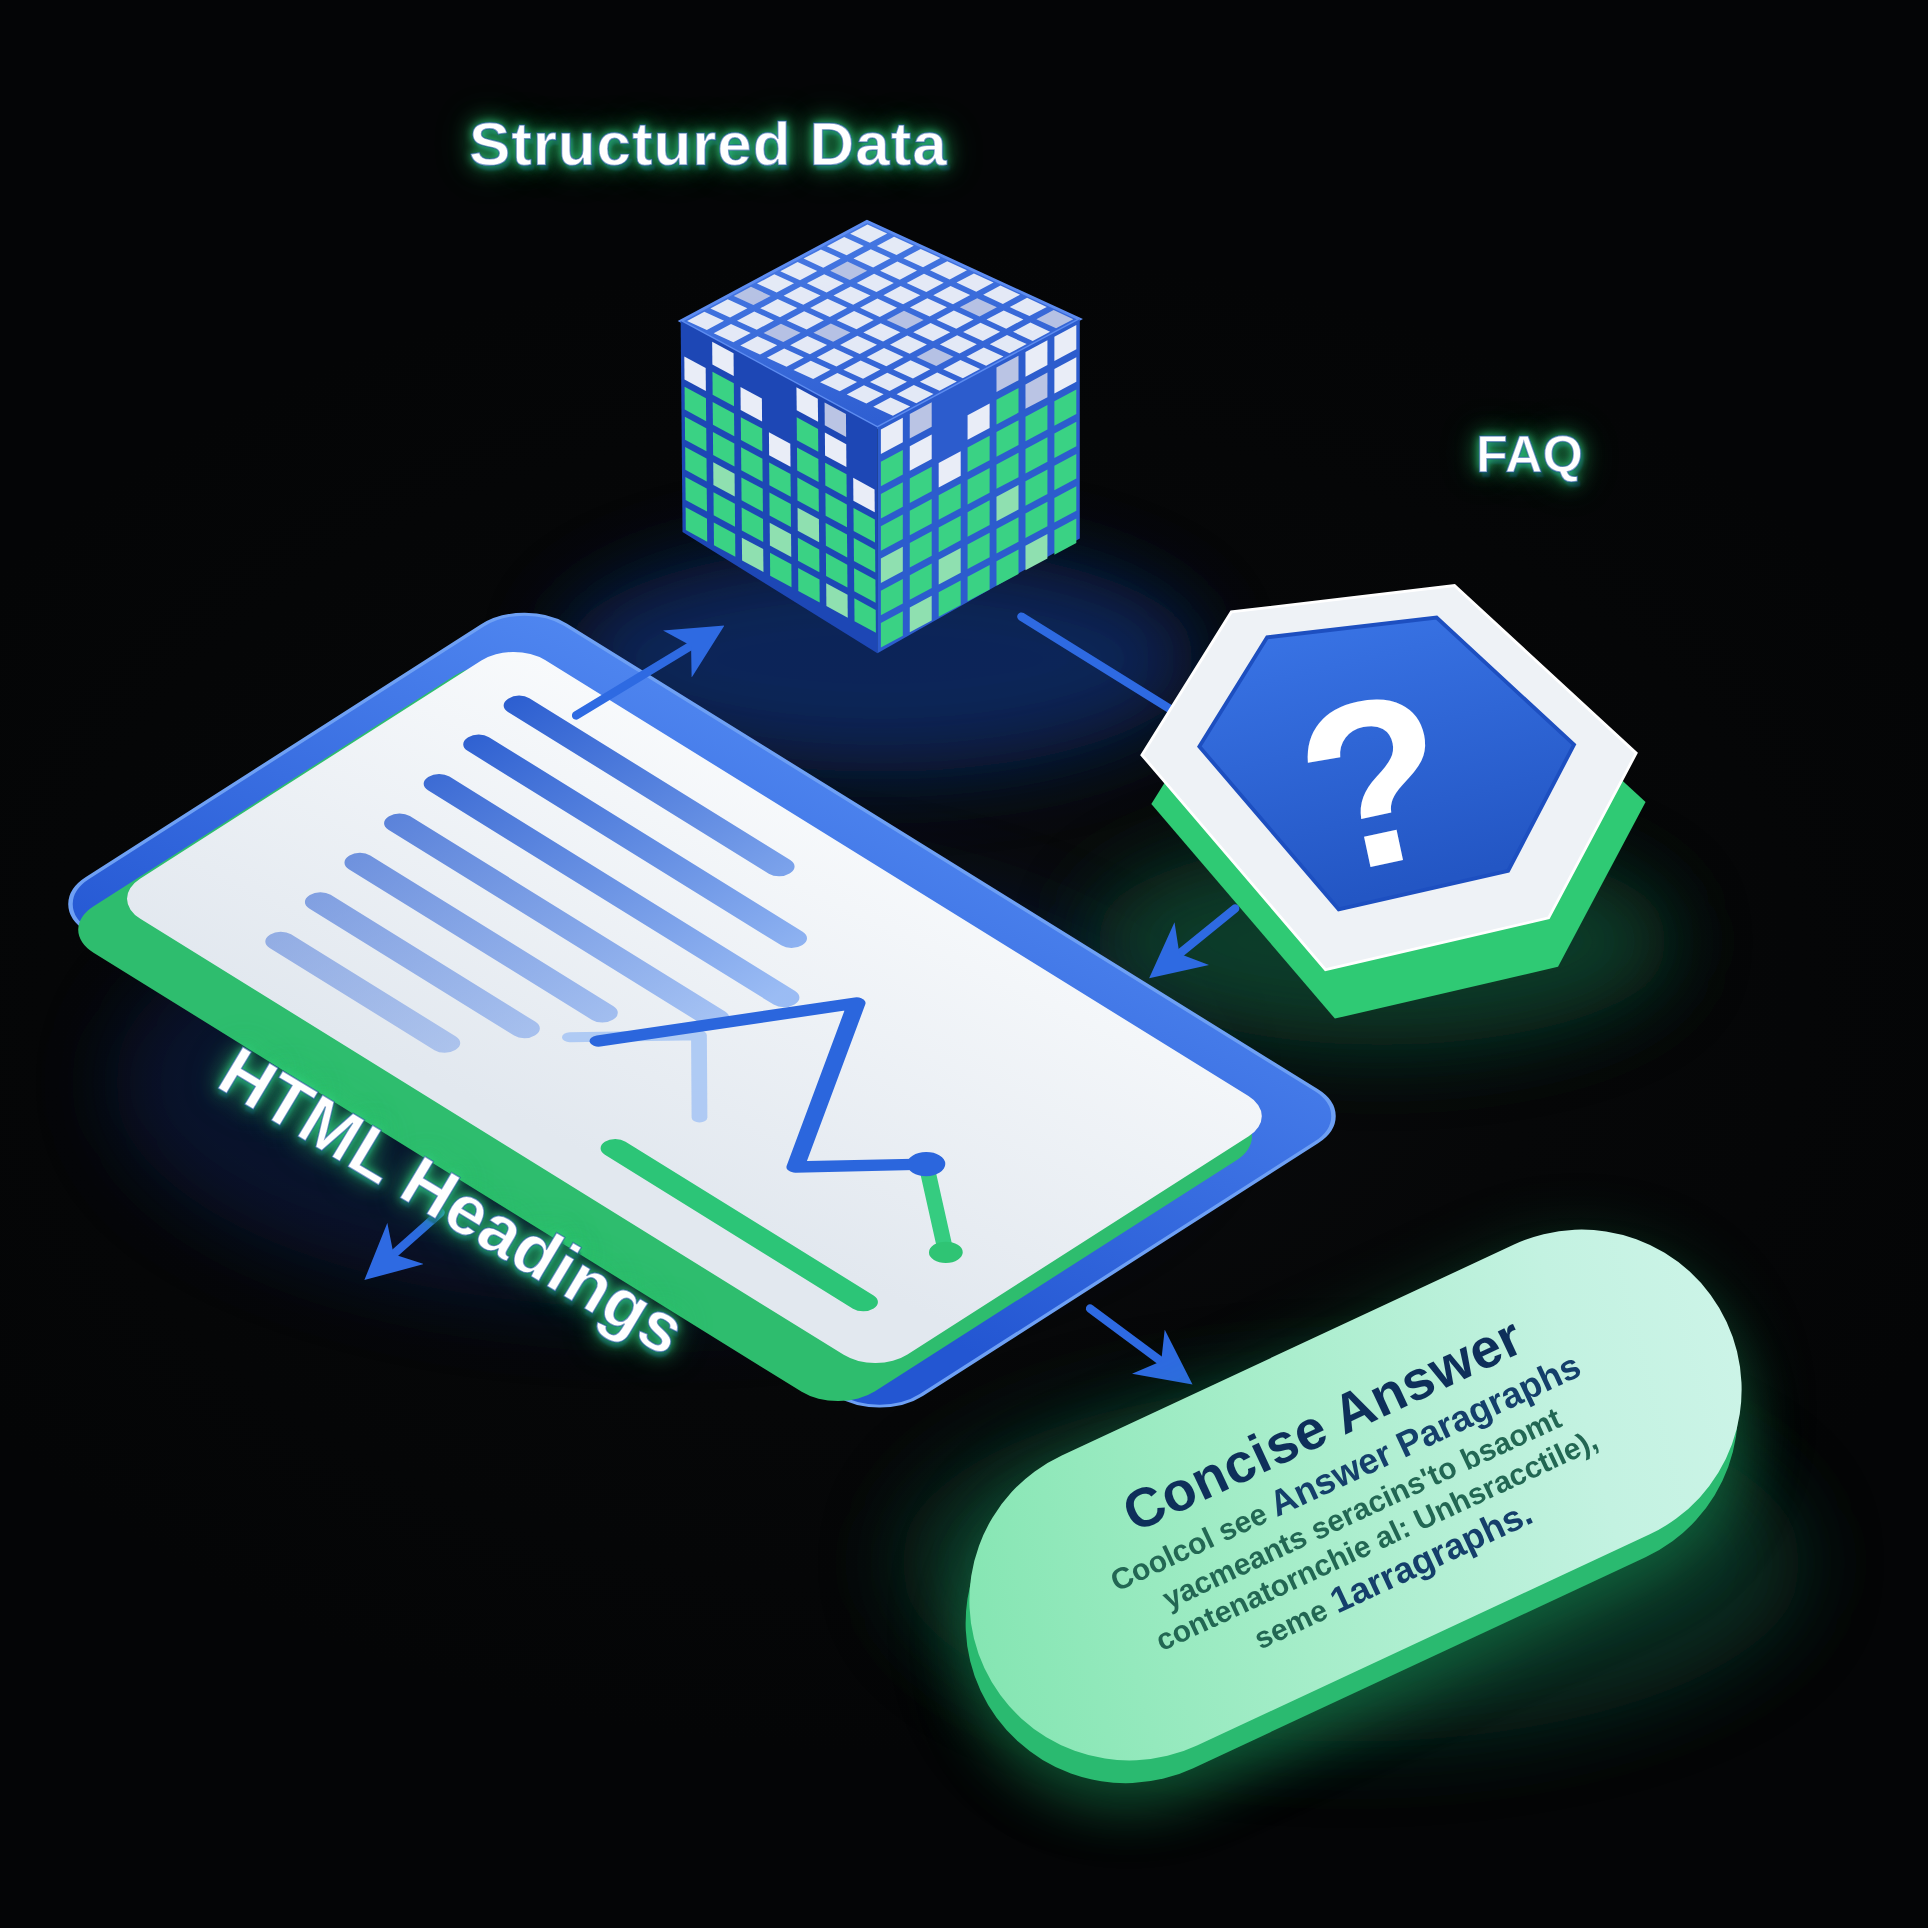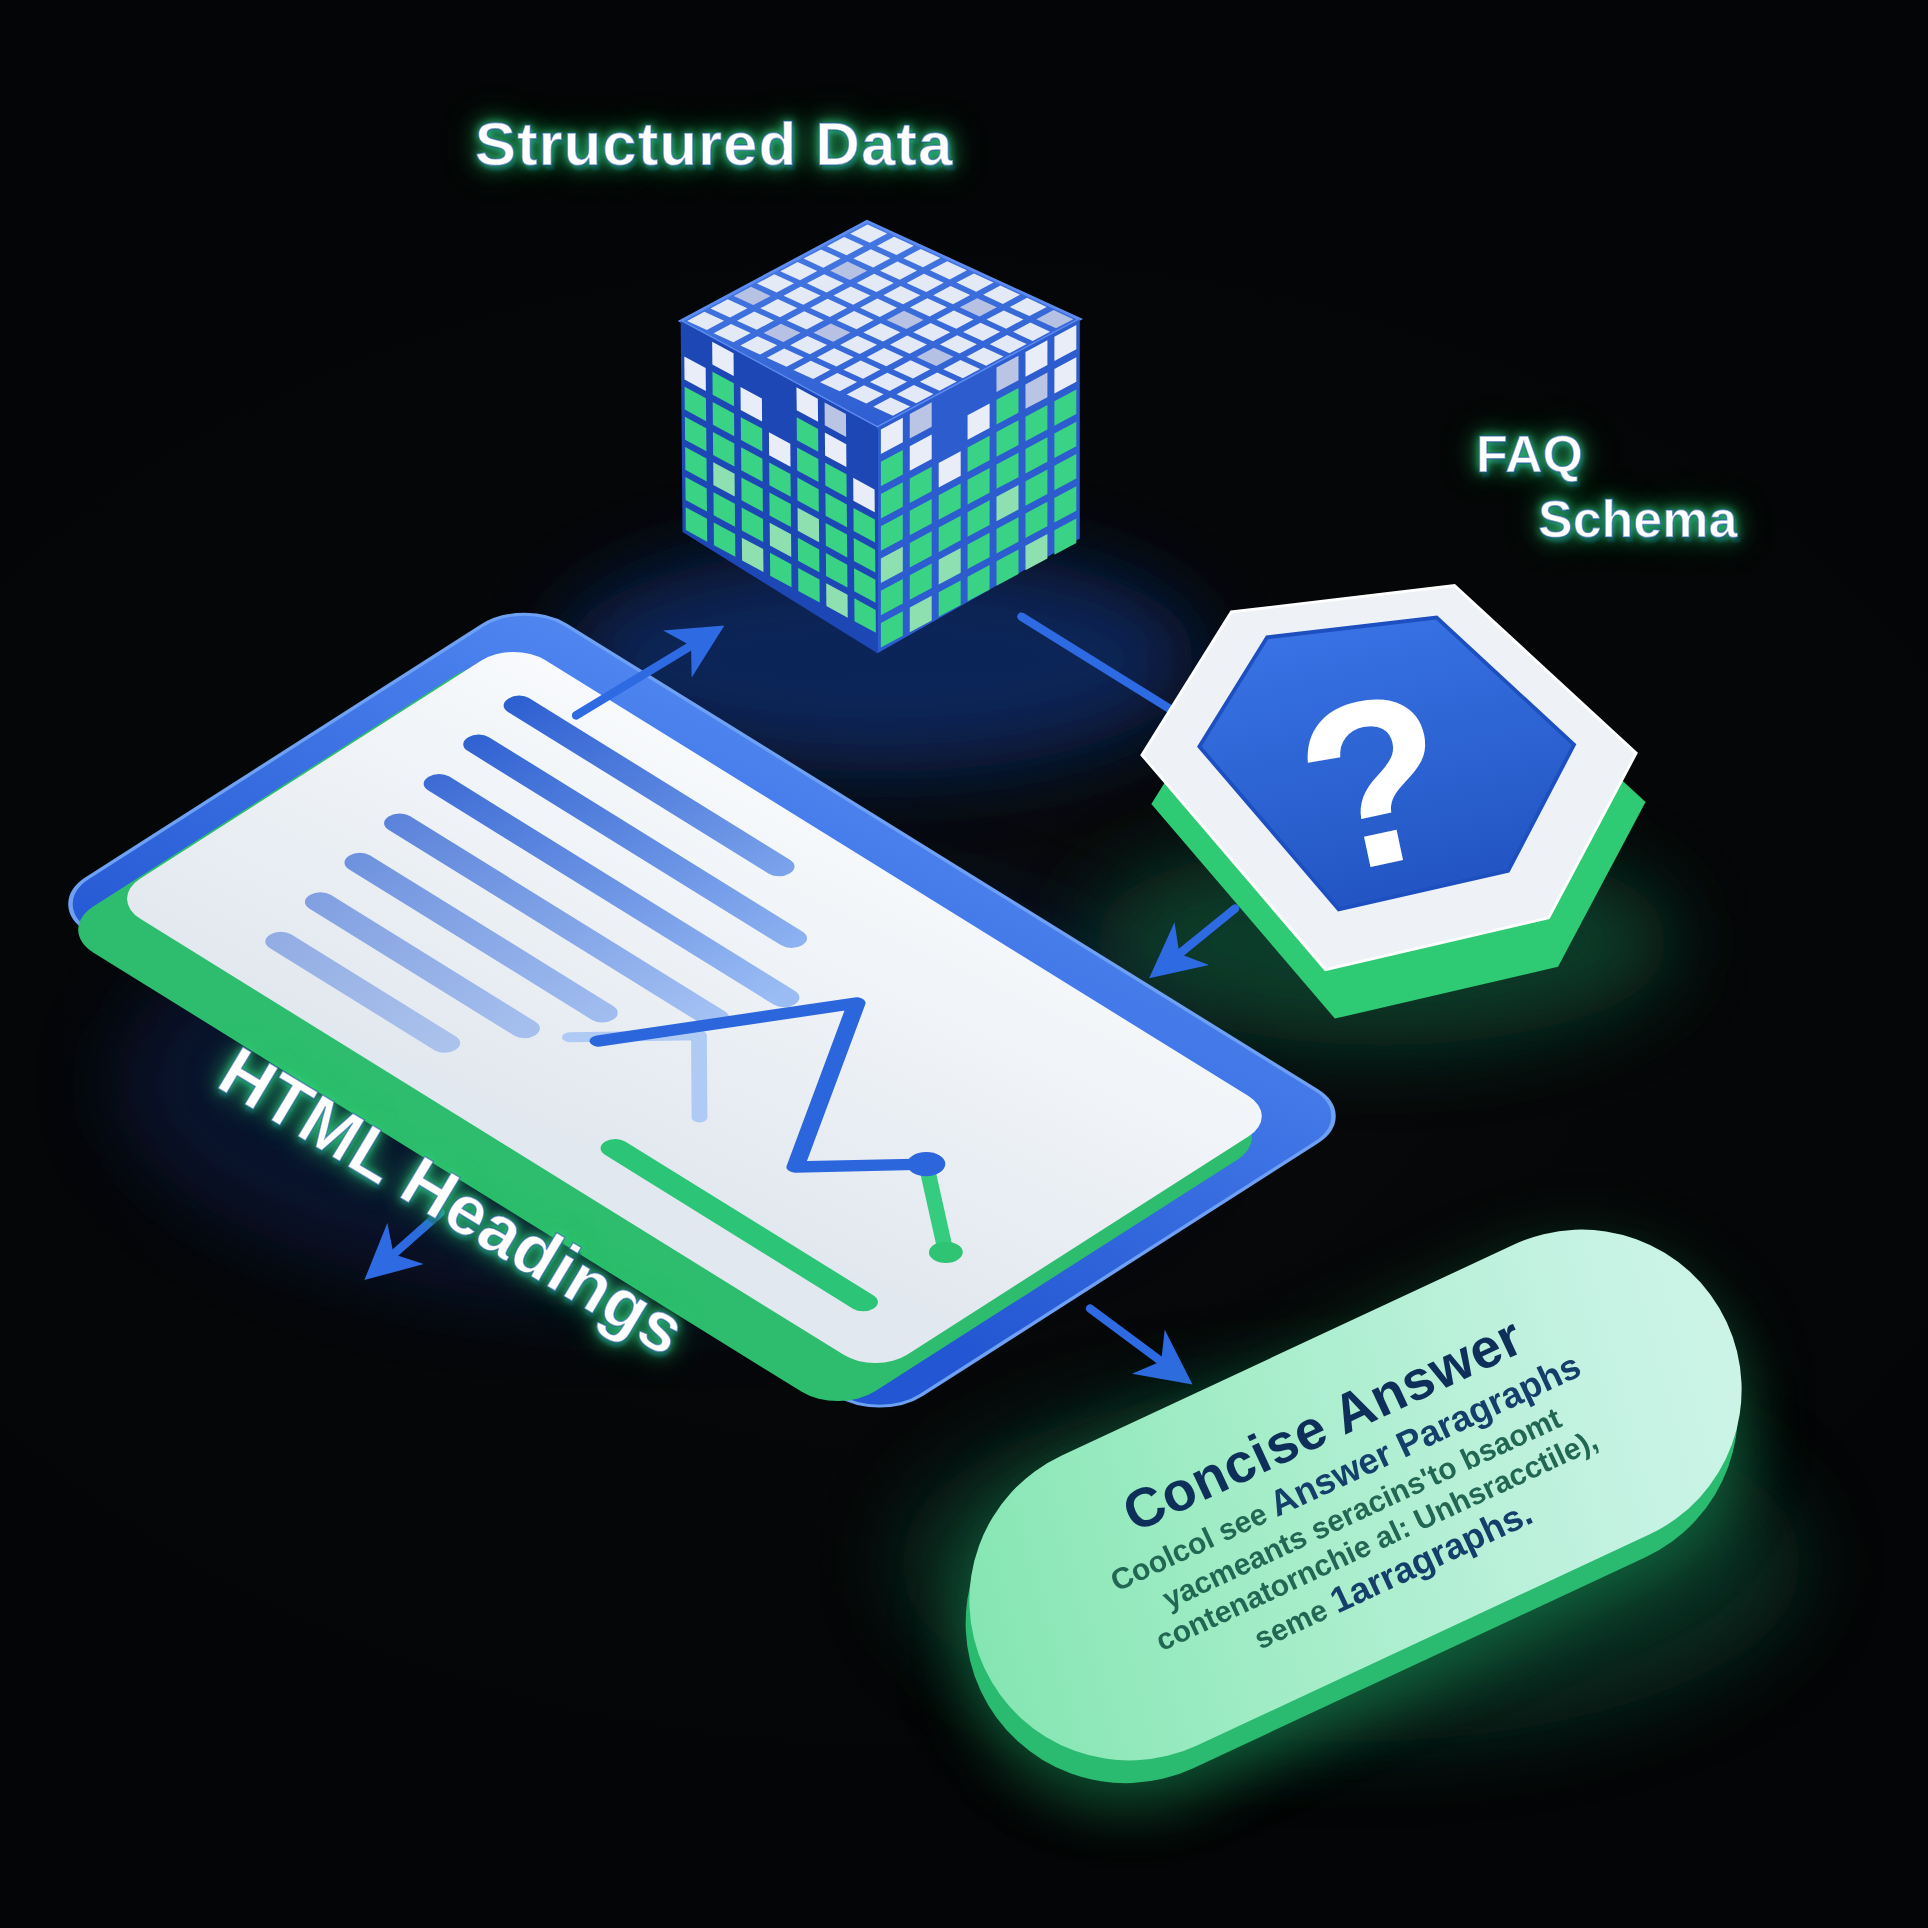--- a/index.html
+++ b/index.html
@@ -12,21 +12,21 @@
   .label{
     position:absolute;color:#ffffff;font-weight:bold;line-height:1.25;
     -webkit-text-stroke:1.4px rgba(30,80,160,.55);
     text-shadow:
       0 0 9.4px rgba(52,211,131,.95),
       0 0 21px rgba(46,204,113,.75),
       0 0 38px rgba(46,204,113,.45),
       2.8px 4.7px 1.9px rgba(10,40,90,.55);
     white-space:nowrap;
   }
-  .structured{left:469px;top:105px;width:490px;font-size:62px;text-align:center;letter-spacing:0.9px;}
+  .structured{left:469px;top:105px;width:490px;font-size:62px;letter-spacing:0.9px;}
   .faq{left:1476px;top:422px;font-size:52px;}
   .faq .indent{margin-left:62px;}
   .headings{left:113px;top:1158px;width:678px;font-size:70px;text-align:center;
     transform:rotate(31deg);transform-origin:50% 50%;}
   
   .pill-wrap{
     position:absolute;left:946px;top:1335px;width:819px;height:320px;
     transform:rotate(-25deg);transform-origin:50% 50%;
   }
   .pill-base{
@@ -293,21 +293,20 @@
       <polygon points="1213,802 1308,650 1545,622 1738,800 1645,975 1408,1030" fill="#eef2f6" stroke="#ffffff" stroke-width="3"></polygon>
       <polygon points="1274,793 1346,677 1526,656 1672,791 1602,925 1422,966" fill="url(#hexBlueGrad)" stroke="#1d4fc0" stroke-width="4"></polygon>
       <text x="1462" y="918" text-anchor="middle" transform="rotate(-12 1462 840)" font-family="Liberation Sans, sans-serif" font-weight="bold" font-size="250" fill="#ffffff" style="paint-order:stroke;stroke:#1b4ab8;stroke-width:0;text-shadow:none;">?</text>
     </g>
   </svg>
 
   <div class="label structured">Structured Data</div>
 
   <div class="label faq">
     <div>FAQ</div>
-    <div class="indent">Schema</div>
   </div>
 
   <div class="label headings">HTML Headings</div>
 
   <div class="pill-wrap">
     <div class="pill-base"></div>
     <div class="pill-face">
       <div class="pill-title">Concise Answer</div>
       <div class="pill-line"><span>Coolcol see </span><b>Answer Paragraphs</b></div>
       <div class="pill-line">yacmeants seracins'to bsaomt</div>

